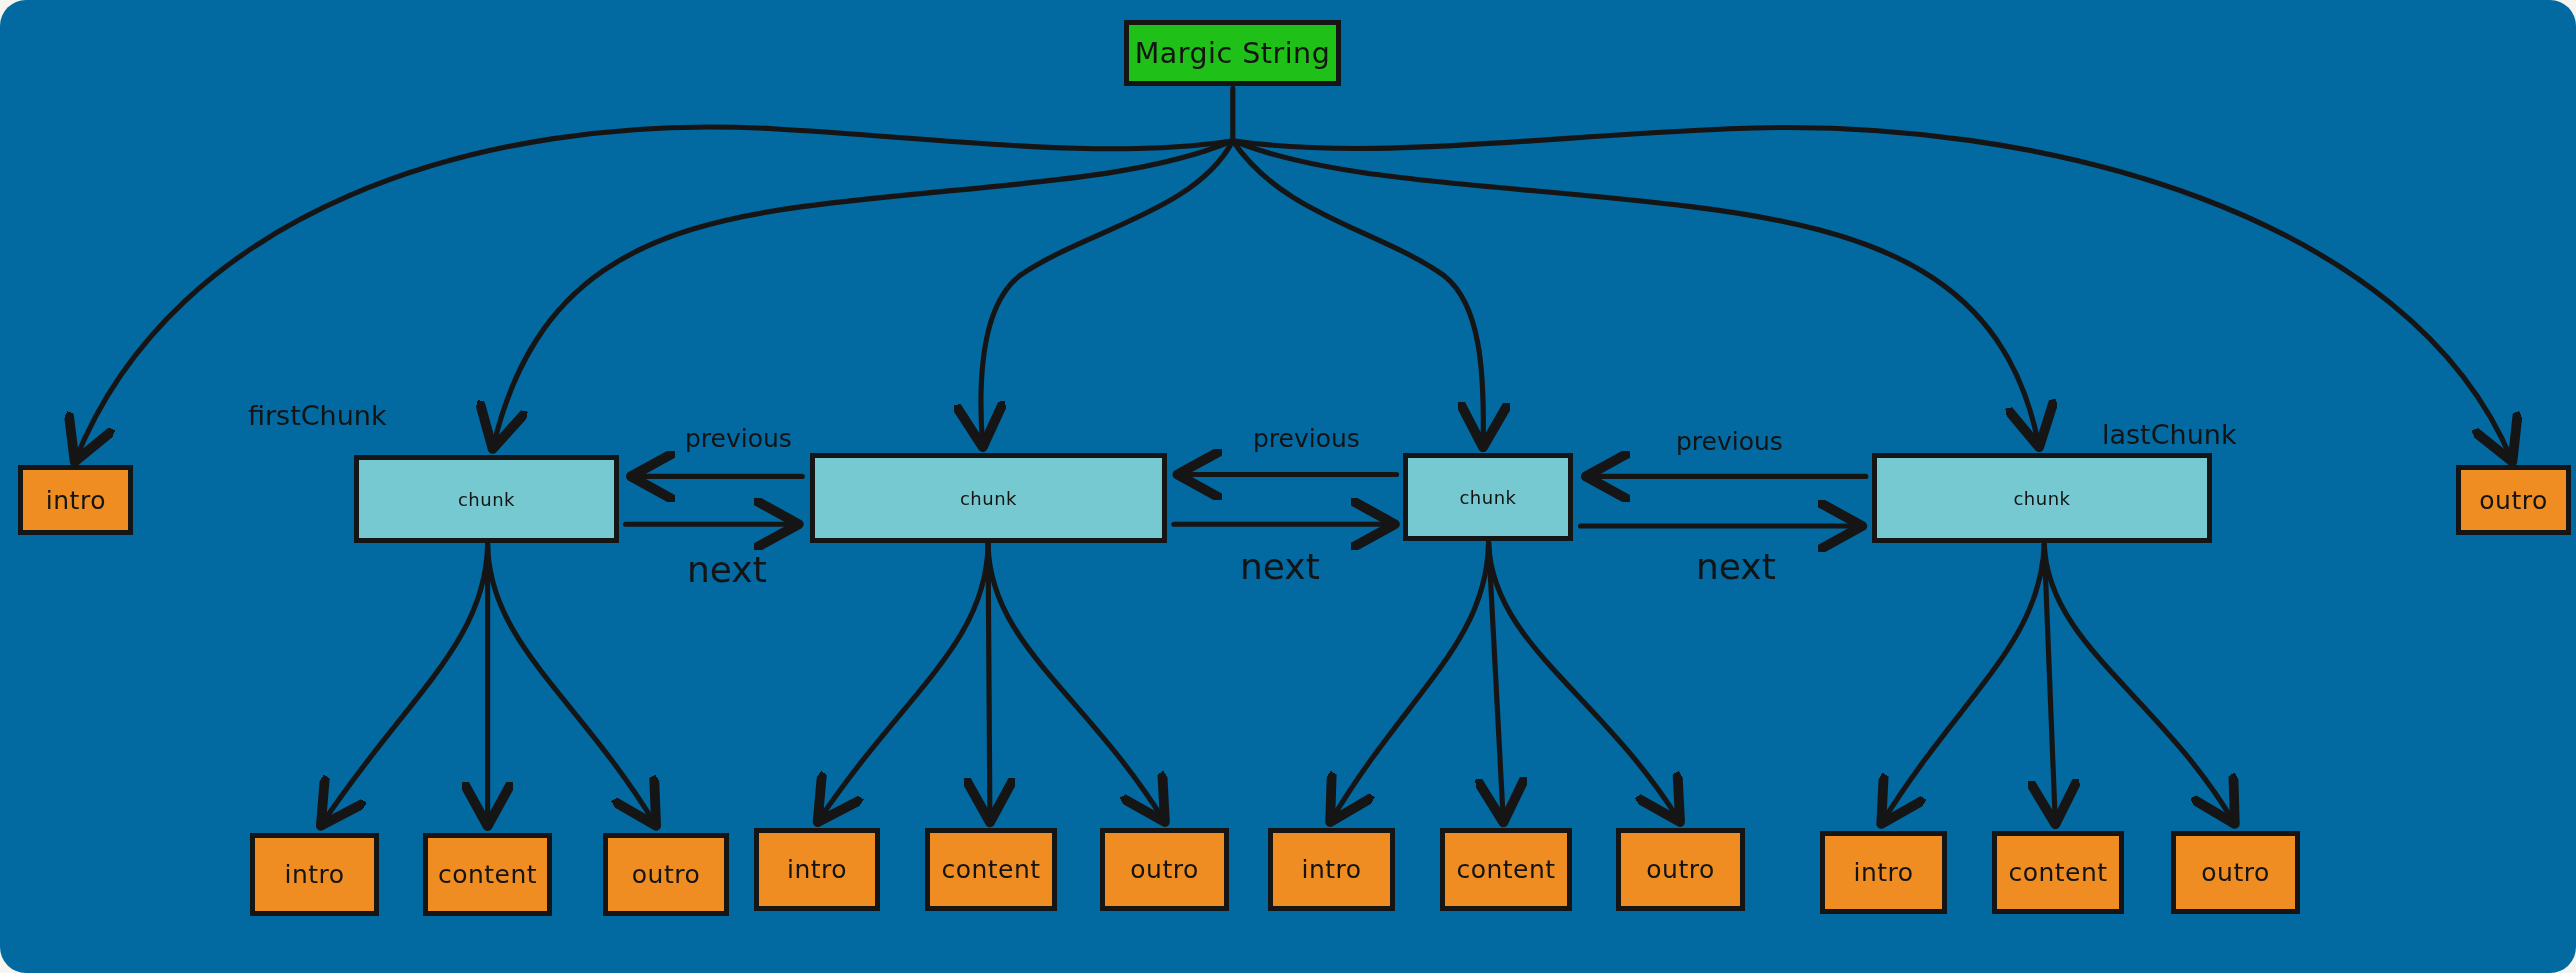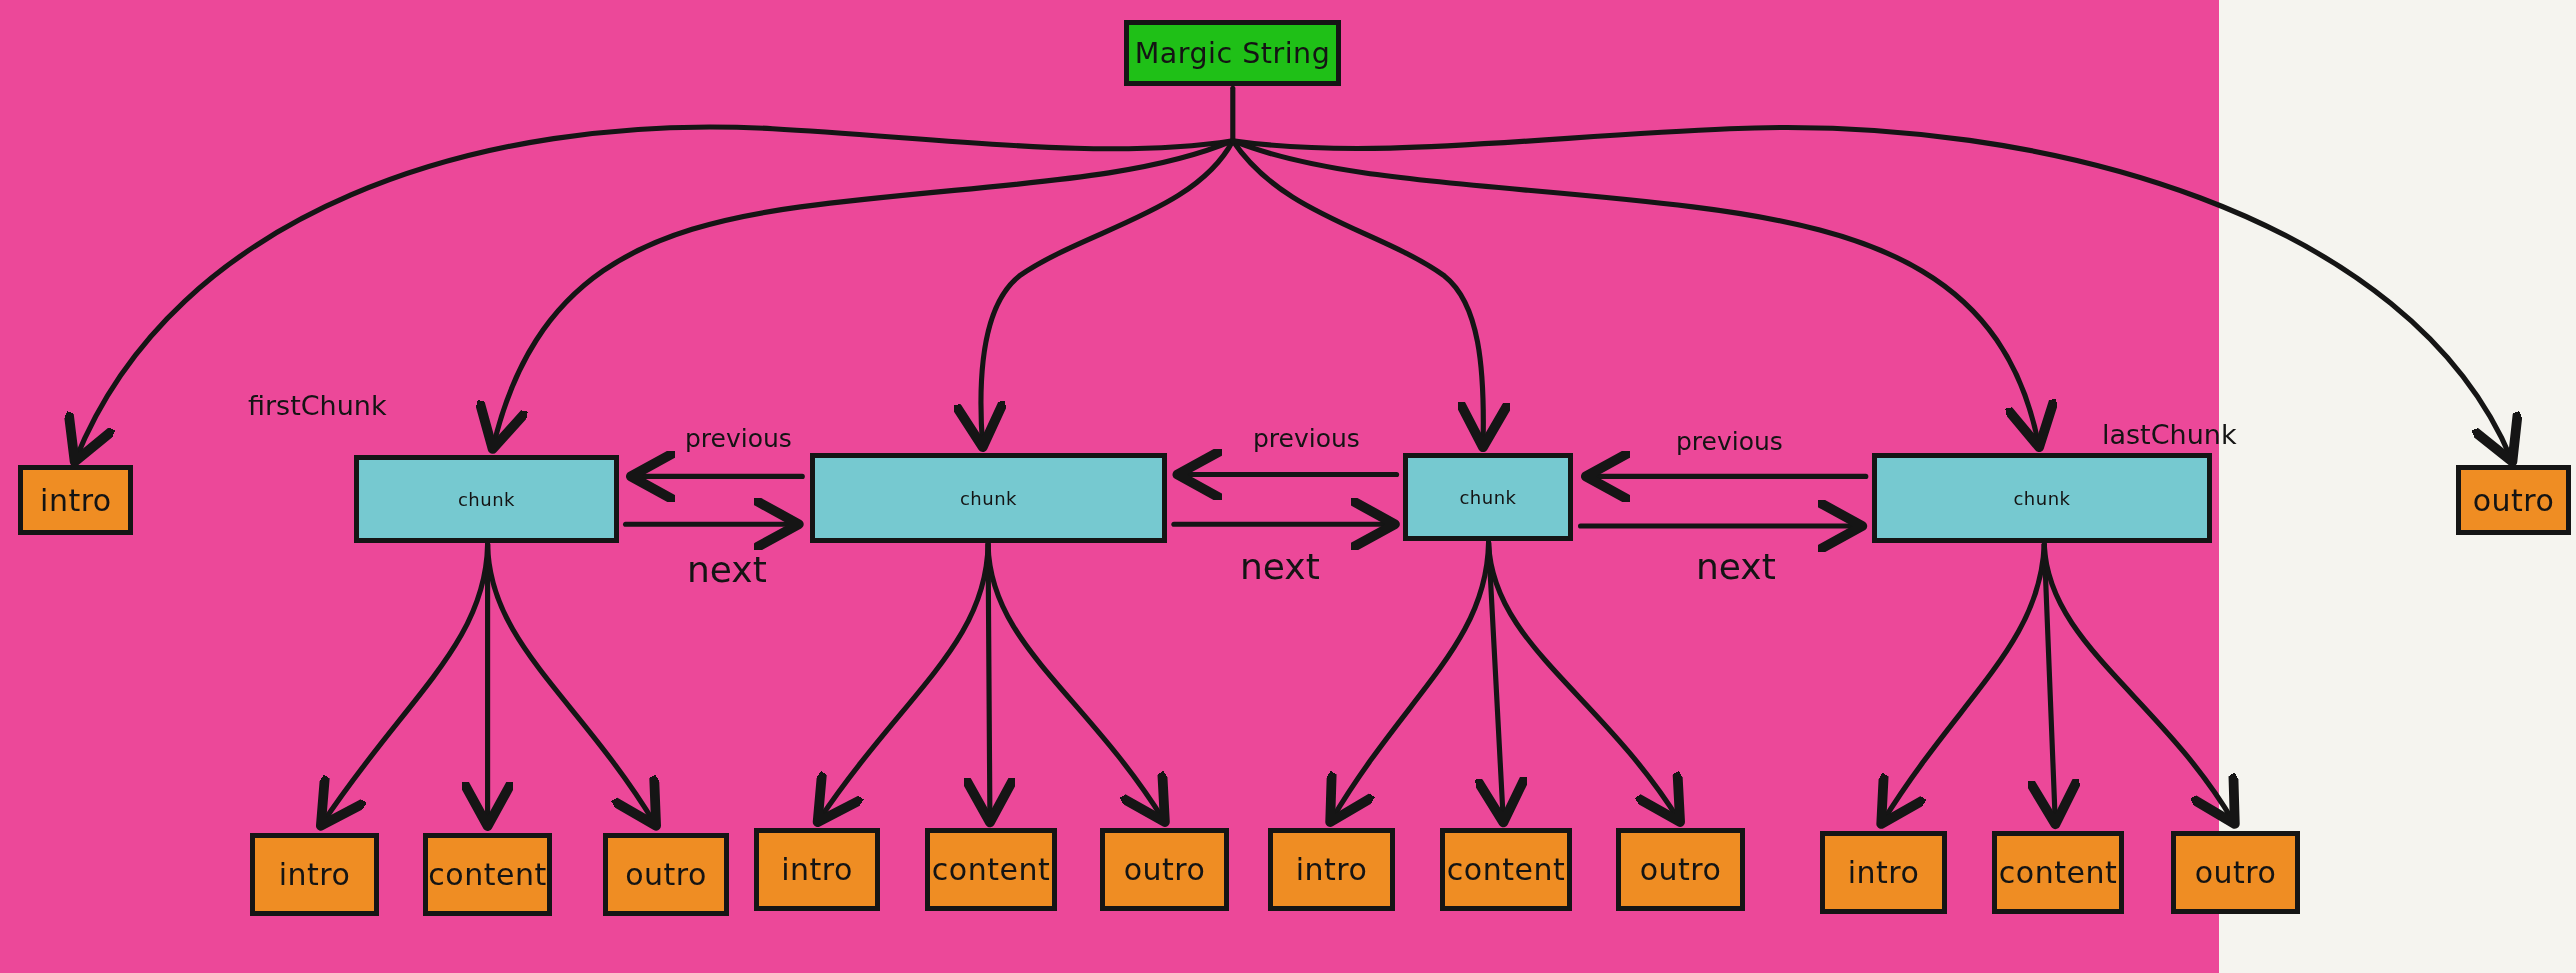--- a/index.html
+++ b/index.html
@@ -9,23 +9,24 @@
     background: #f5f4ef;
   }
   body {
     width: 2576px;
     height: 973px;
     overflow: hidden;
     font-family: "DejaVu Sans", sans-serif;
   }
   #canvas {
     position: relative;
-    width: 2219px;
+    width: 2576px;
     height: 973px;
-    background: #ec4899;
+    background: #0369a1;
+    border-radius: 26px;
   }
   #wires {
     position: absolute;
     left: 0;
     top: 0;
     width: 2576px;
     height: 973px;
     pointer-events: none;
   }
   .node {
@@ -42,21 +43,21 @@
   .node-root {
     background: #1fc017;
     font-size: 28.5px;
   }
   .node-chunk {
     background: #76c9d0;
     font-size: 18px;
   }
   .node-part {
     background: #ef8d23;
-    font-size: 30px;
+    font-size: 25px;
   }
   .edge-label {
     position: absolute;
     color: #141414;
     font-family: "DejaVu Sans", sans-serif;
     font-size: 25px;
     white-space: nowrap;
     margin-top: 8px;
   }
   .edge-label.big {
@@ -116,21 +117,21 @@
       <path d="M680,570 L866,570" marker-end="url(#ah)"></path>
       <path d="M1276,570 L1514,570" marker-end="url(#ah)"></path>
       <path d="M1718,572 L2022,572" marker-end="url(#ah)"></path>
     </g>
   </svg>
 
   <div class="node node-root" style="left:1124px; top:20px; width:217px; height:66px;">
     <span>Margic String</span>
   </div>
 
-  <div class="ref-label" style="left:248px; top:390px;">
+  <div class="ref-label" style="left:248px; top:400px;">
     <span>firstChunk</span>
   </div>
   <div class="ref-label" style="left:2102px; top:407px;margin-top:12px;">
     <span>lastChunk</span>
   </div>
 
   <div class="node node-part" style="left:18.4px; top:465px; width:115px; height:70px;">
     <span>intro</span>
   </div>
   <div class="node node-part" style="left:2456px; top:465px; width:115px; height:70px;">

